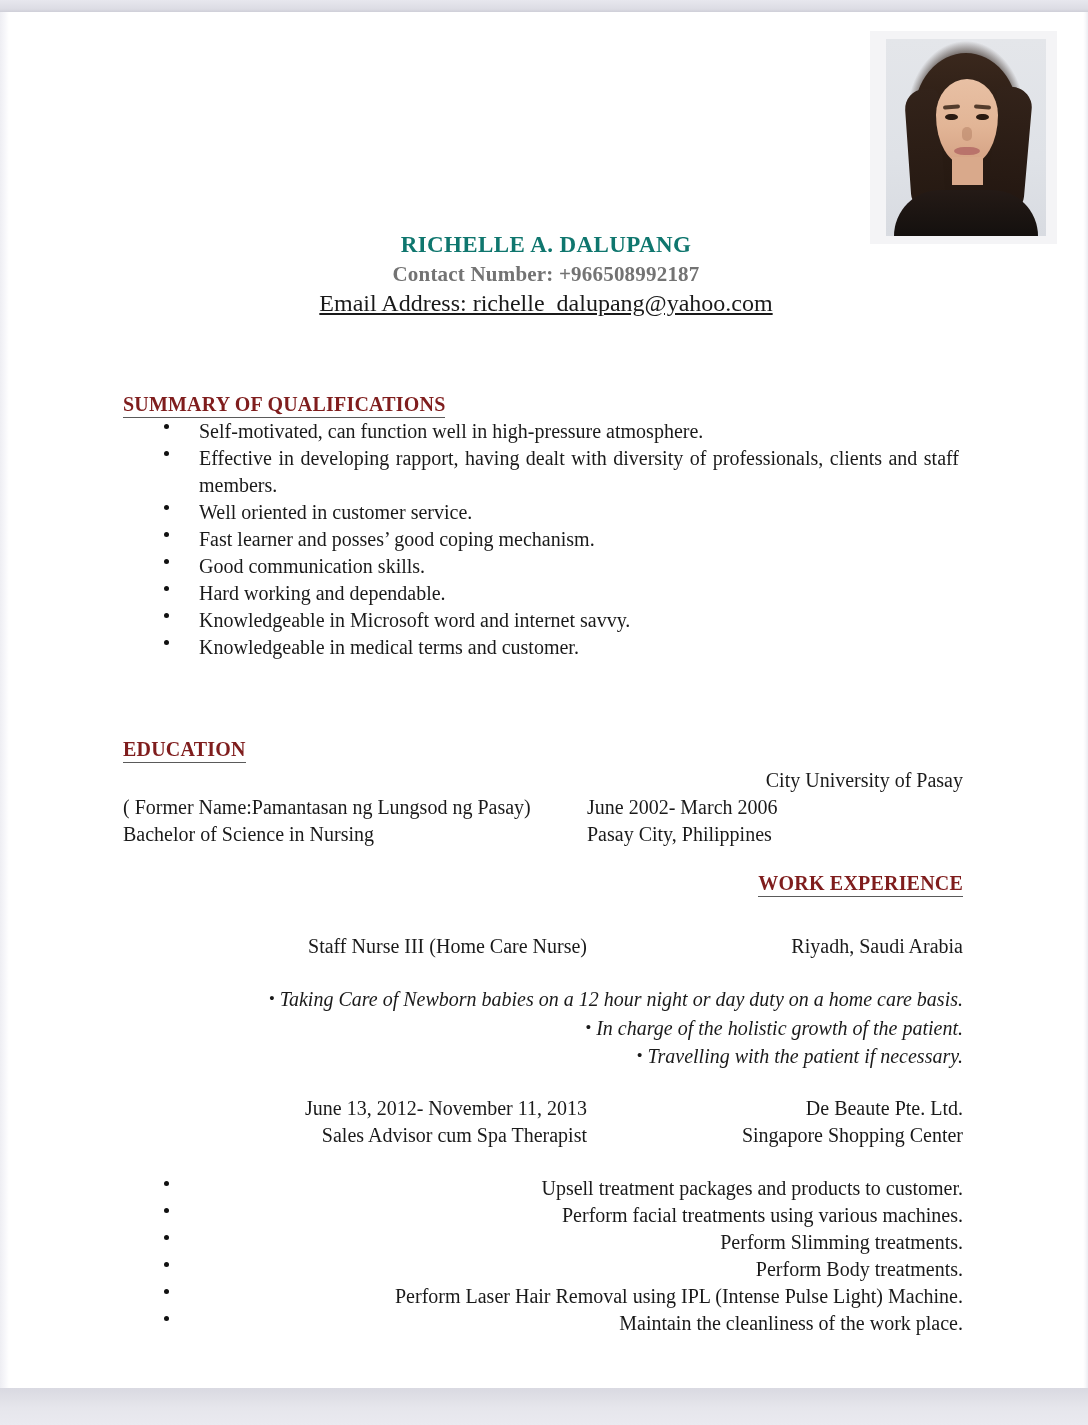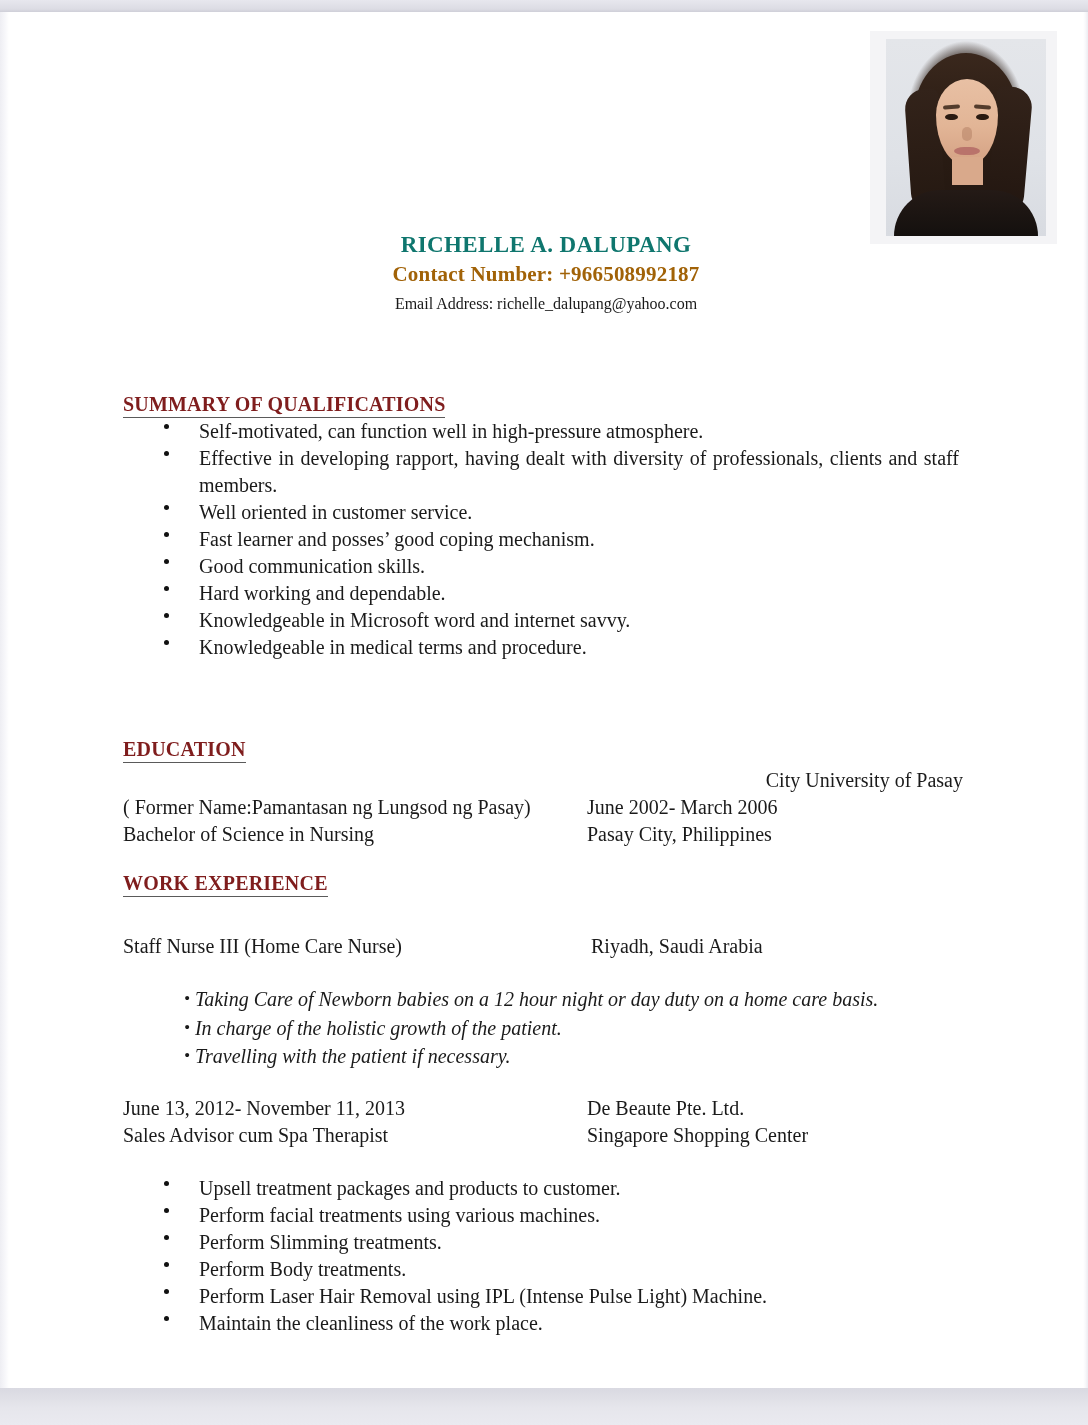--- a/index.html
+++ b/index.html
@@ -172,26 +172,27 @@
     font-weight: bold;
     letter-spacing: .4px;
     line-height: 30px;
     color: #0f766e;
   }
   .hdr-phone {
     font-size: 21px;
     font-weight: bold;
     letter-spacing: .2px;
     line-height: 29px;
-    color: #a16207;
+    color: #737373;
   }
   .hdr-email {
-    font-size: 16px;
+    font-size: 24px;
     line-height: 29px;
     color: #1a1a1a;
+    text-decoration: underline;
   }
 
   
   .content {
     position: absolute;
     left: 114px;
     top: 0;
     width: 840px;
   }
 
@@ -311,38 +312,38 @@
     <div class="content" style="top:381px;">
       <div class="sec-head">SUMMARY OF QUALIFICATIONS</div>
       <ul class="dots" style="">
         <li>Self-motivated, can function well in high-pressure atmosphere.</li>
         <li class="justify">Effective in developing rapport, having dealt with diversity of professionals, clients and staff members.</li>
         <li>Well oriented in customer service.</li>
         <li>Fast learner and posses’ good coping mechanism.</li>
         <li>Good communication skills.</li>
         <li>Hard working and dependable.</li>
         <li>Knowledgeable in Microsoft word and internet savvy.</li>
-        <li>Knowledgeable in medical terms and procedure.</li>
+        <li>Knowledgeable in medical terms and customer.</li>
       </ul>
     </div>
 
     <div class="content" style="top:726px;">
       <div class="sec-head">EDUCATION</div>
       <div class="line" style="margin-top:4px;">City University of Pasay</div>
       <div class="row2">
         <div class="c-left">( Former Name:Pamantasan ng Lungsod ng Pasay)</div>
         <div class="c-right">June 2002- March 2006</div>
       </div>
       <div class="row2">
         <div class="c-left">Bachelor of Science in Nursing</div>
         <div class="c-right">Pasay City, Philippines</div>
       </div>
     </div>
 
-    <div class="content" style="top:860px;">
+    <div class="content" style="top:860px;text-align:right;">
       <div class="sec-head">WORK EXPERIENCE</div>
 
       
       <div style="margin-top:36px;">
         <div class="row2">
           <div class="c-left">Staff Nurse III (Home Care Nurse)</div>
           <div class="c-right" style="padding-left:4px;">Riyadh, Saudi Arabia</div>
         </div>
         <ul class="inline-bul" style="margin-top:25px;">
           <li><span class="bul">•</span><span>Taking Care of Newborn babies on a 12 hour night or day duty on a home care basis.</span></li>

